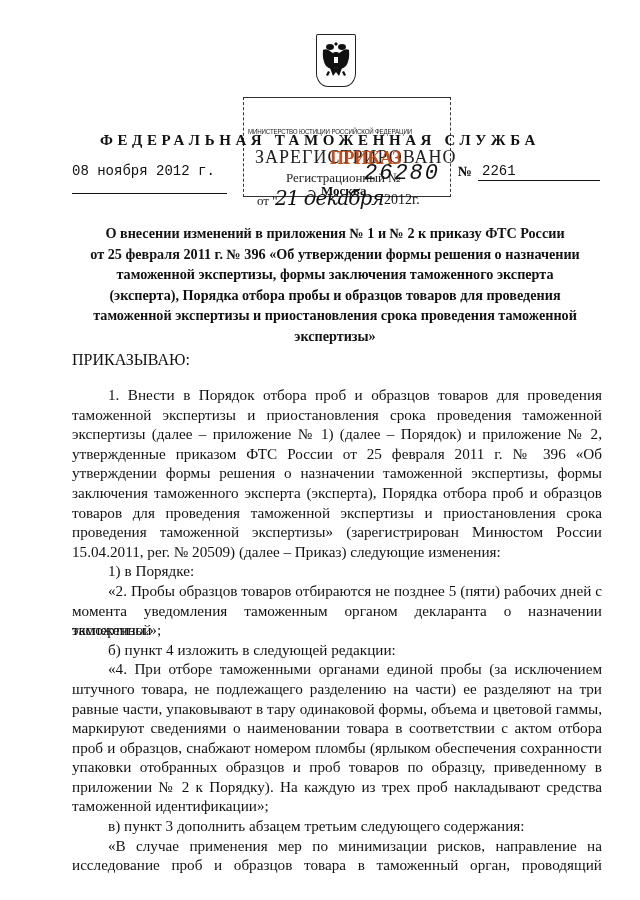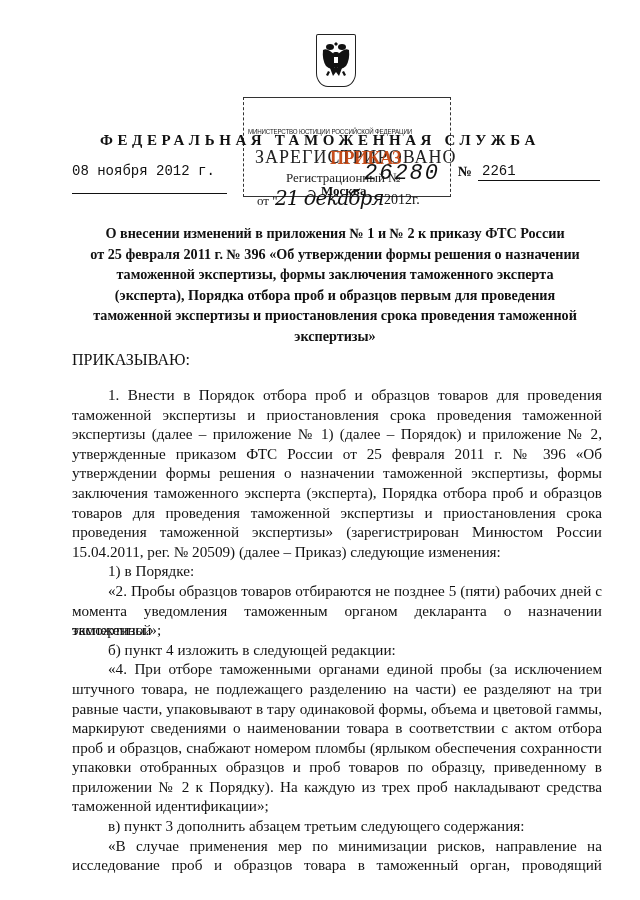--- a/index.html
+++ b/index.html
@@ -81,21 +81,21 @@
 <div class="abs stamp-year">2012г.</div>
 
 <div class="abs order-date">08 ноября 2012 г.</div>
 <div class="abs order-no-sign">№</div>
 <div class="abs order-no">2261</div>
 
 <div class="abs title">
   <div>О внесении изменений в приложения № 1 и № 2 к приказу ФТС России</div>
   <div>от 25 февраля 2011 г. № 396 «Об утверждении формы решения о назначении</div>
   <div>таможенной экспертизы, формы заключения таможенного эксперта</div>
-  <div>(эксперта), Порядка отбора проб и образцов первым для проведения</div>
+  <div>(эксперта), Порядка отбора пробы и образцов товаров для проведения</div>
   <div>таможенной экспертизы и приостановления срока проведения таможенной</div>
   <div>экспертизы»</div>
 </div>
 
 <div class="abs command">ПРИКАЗЫВАЮ:</div>
 
 <div class="abs body" id="body">
     <div class="line just ind">1. Внести в Порядок отбора проб и образцов товаров для проведения</div>
     <div class="line just">таможенной экспертизы и приостановления срока проведения таможенной</div>
     <div class="line just">экспертизы (далее – приложение № 1) (далее – Порядок) и приложение № 2,</div>

